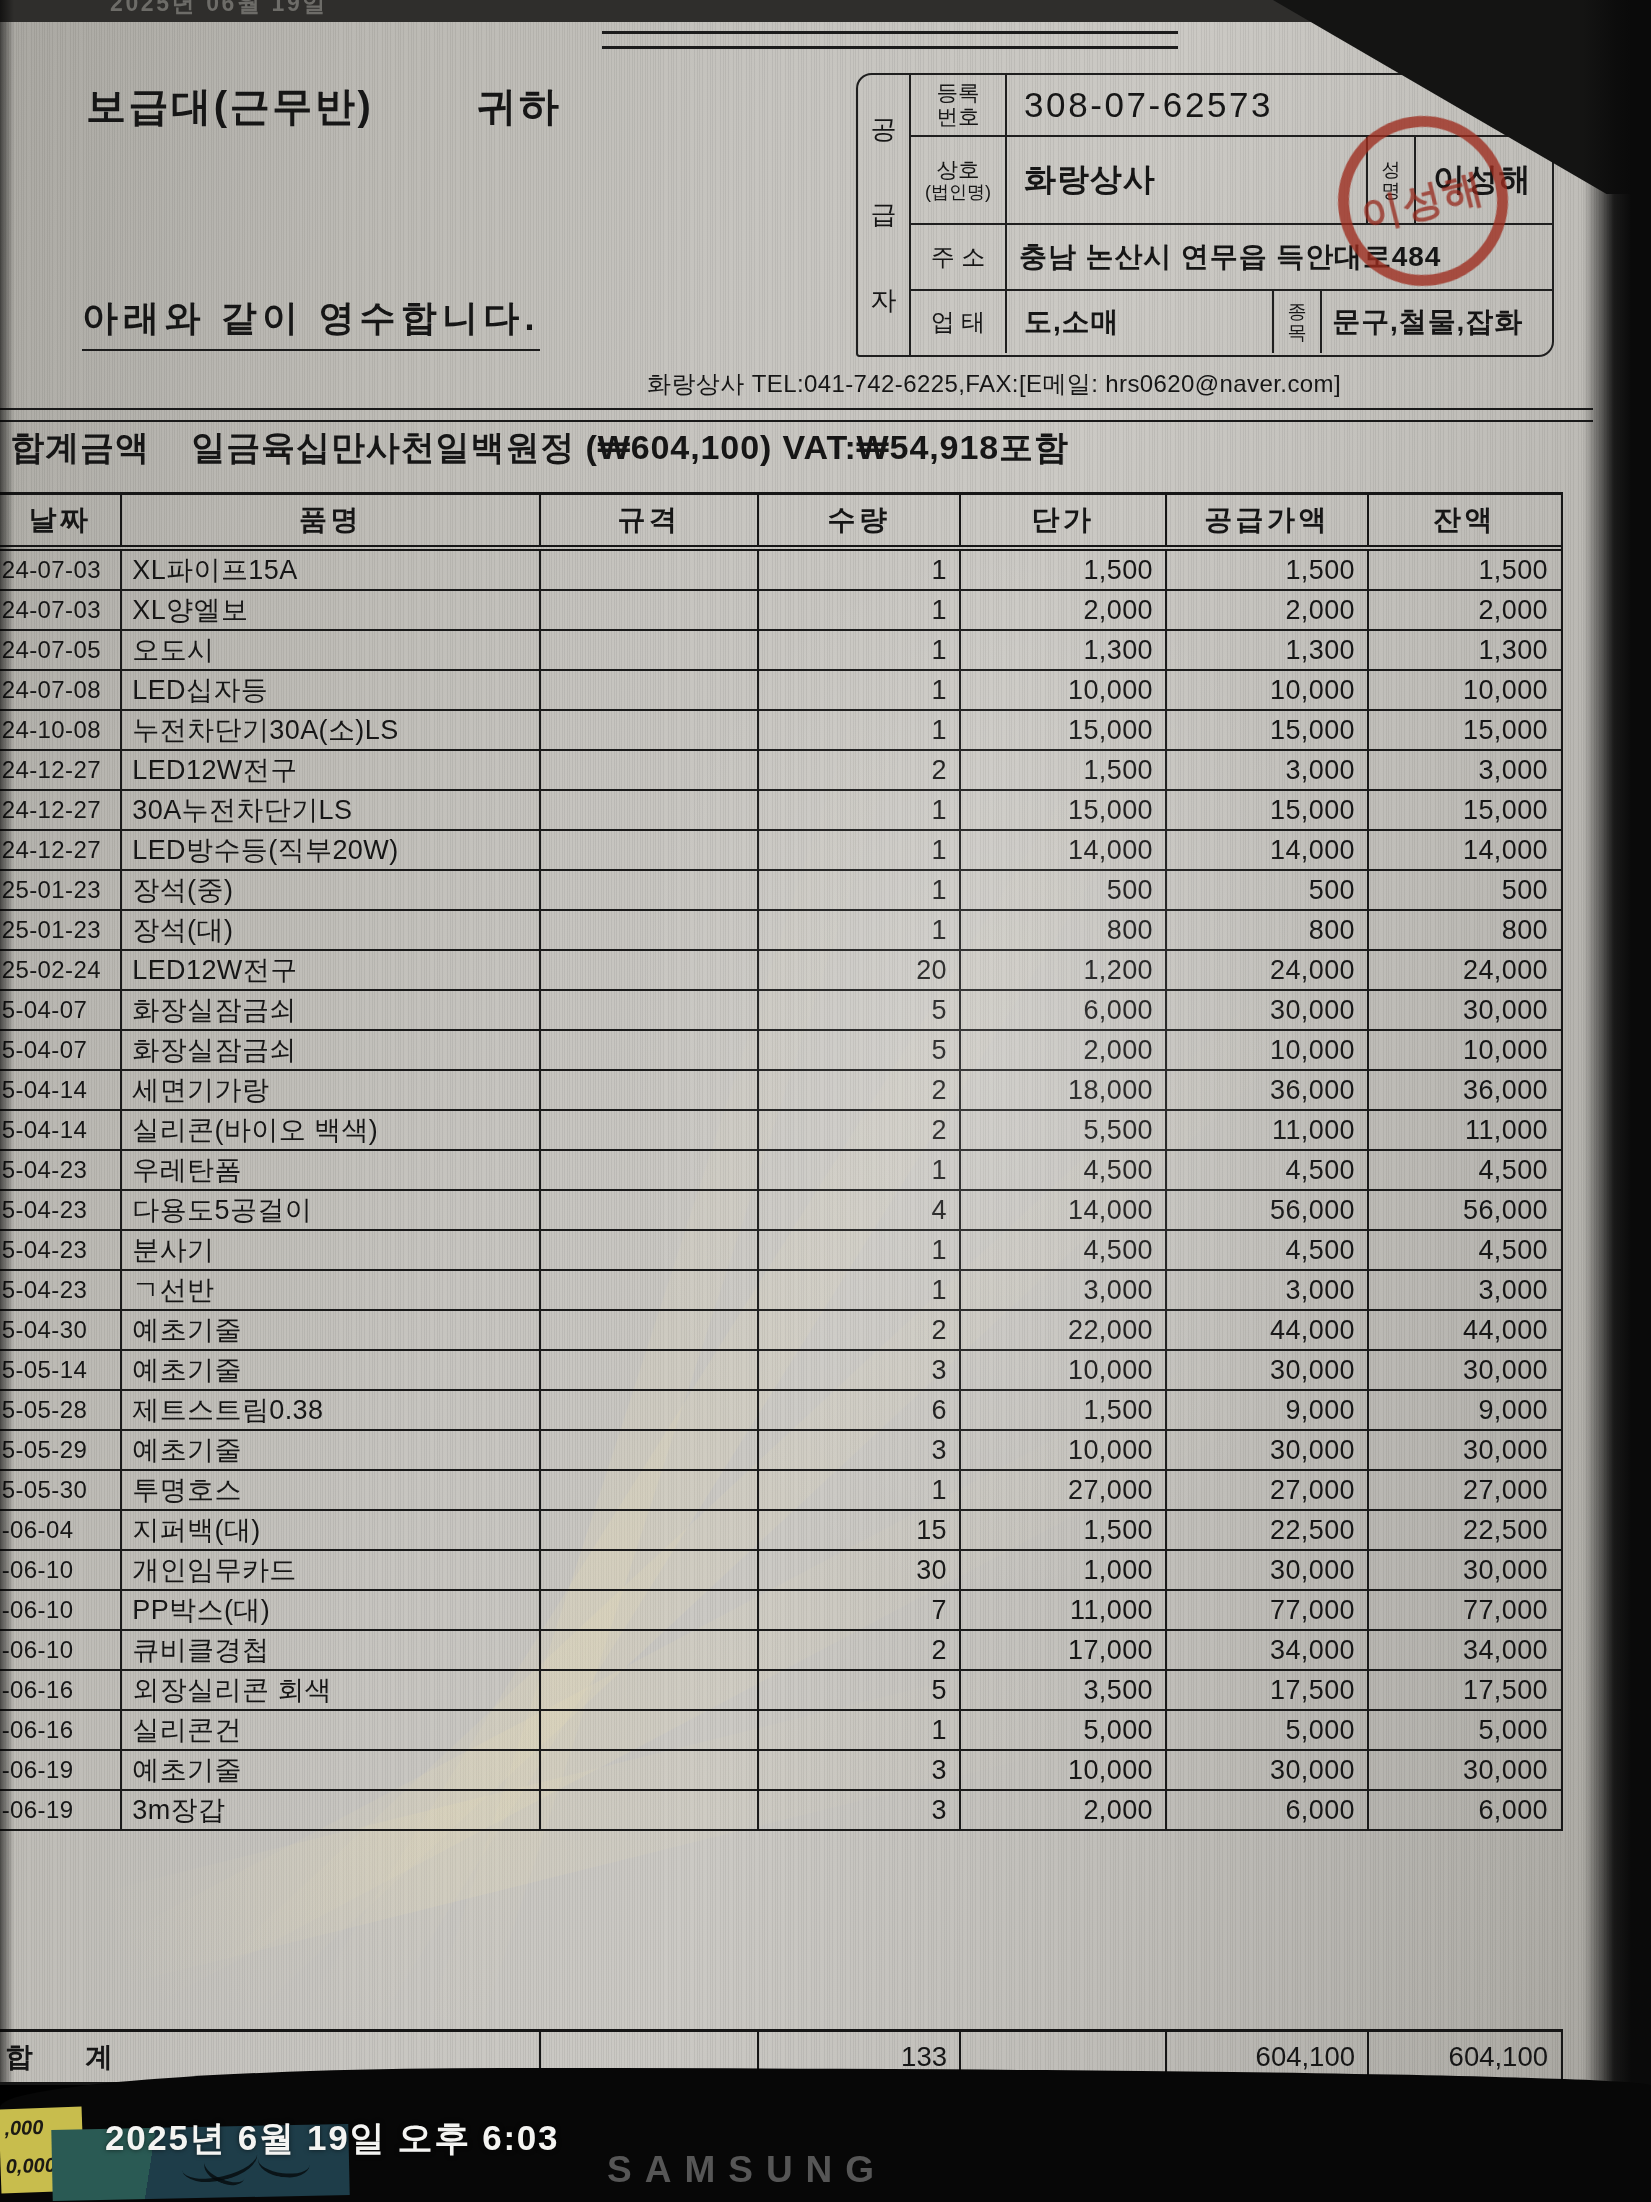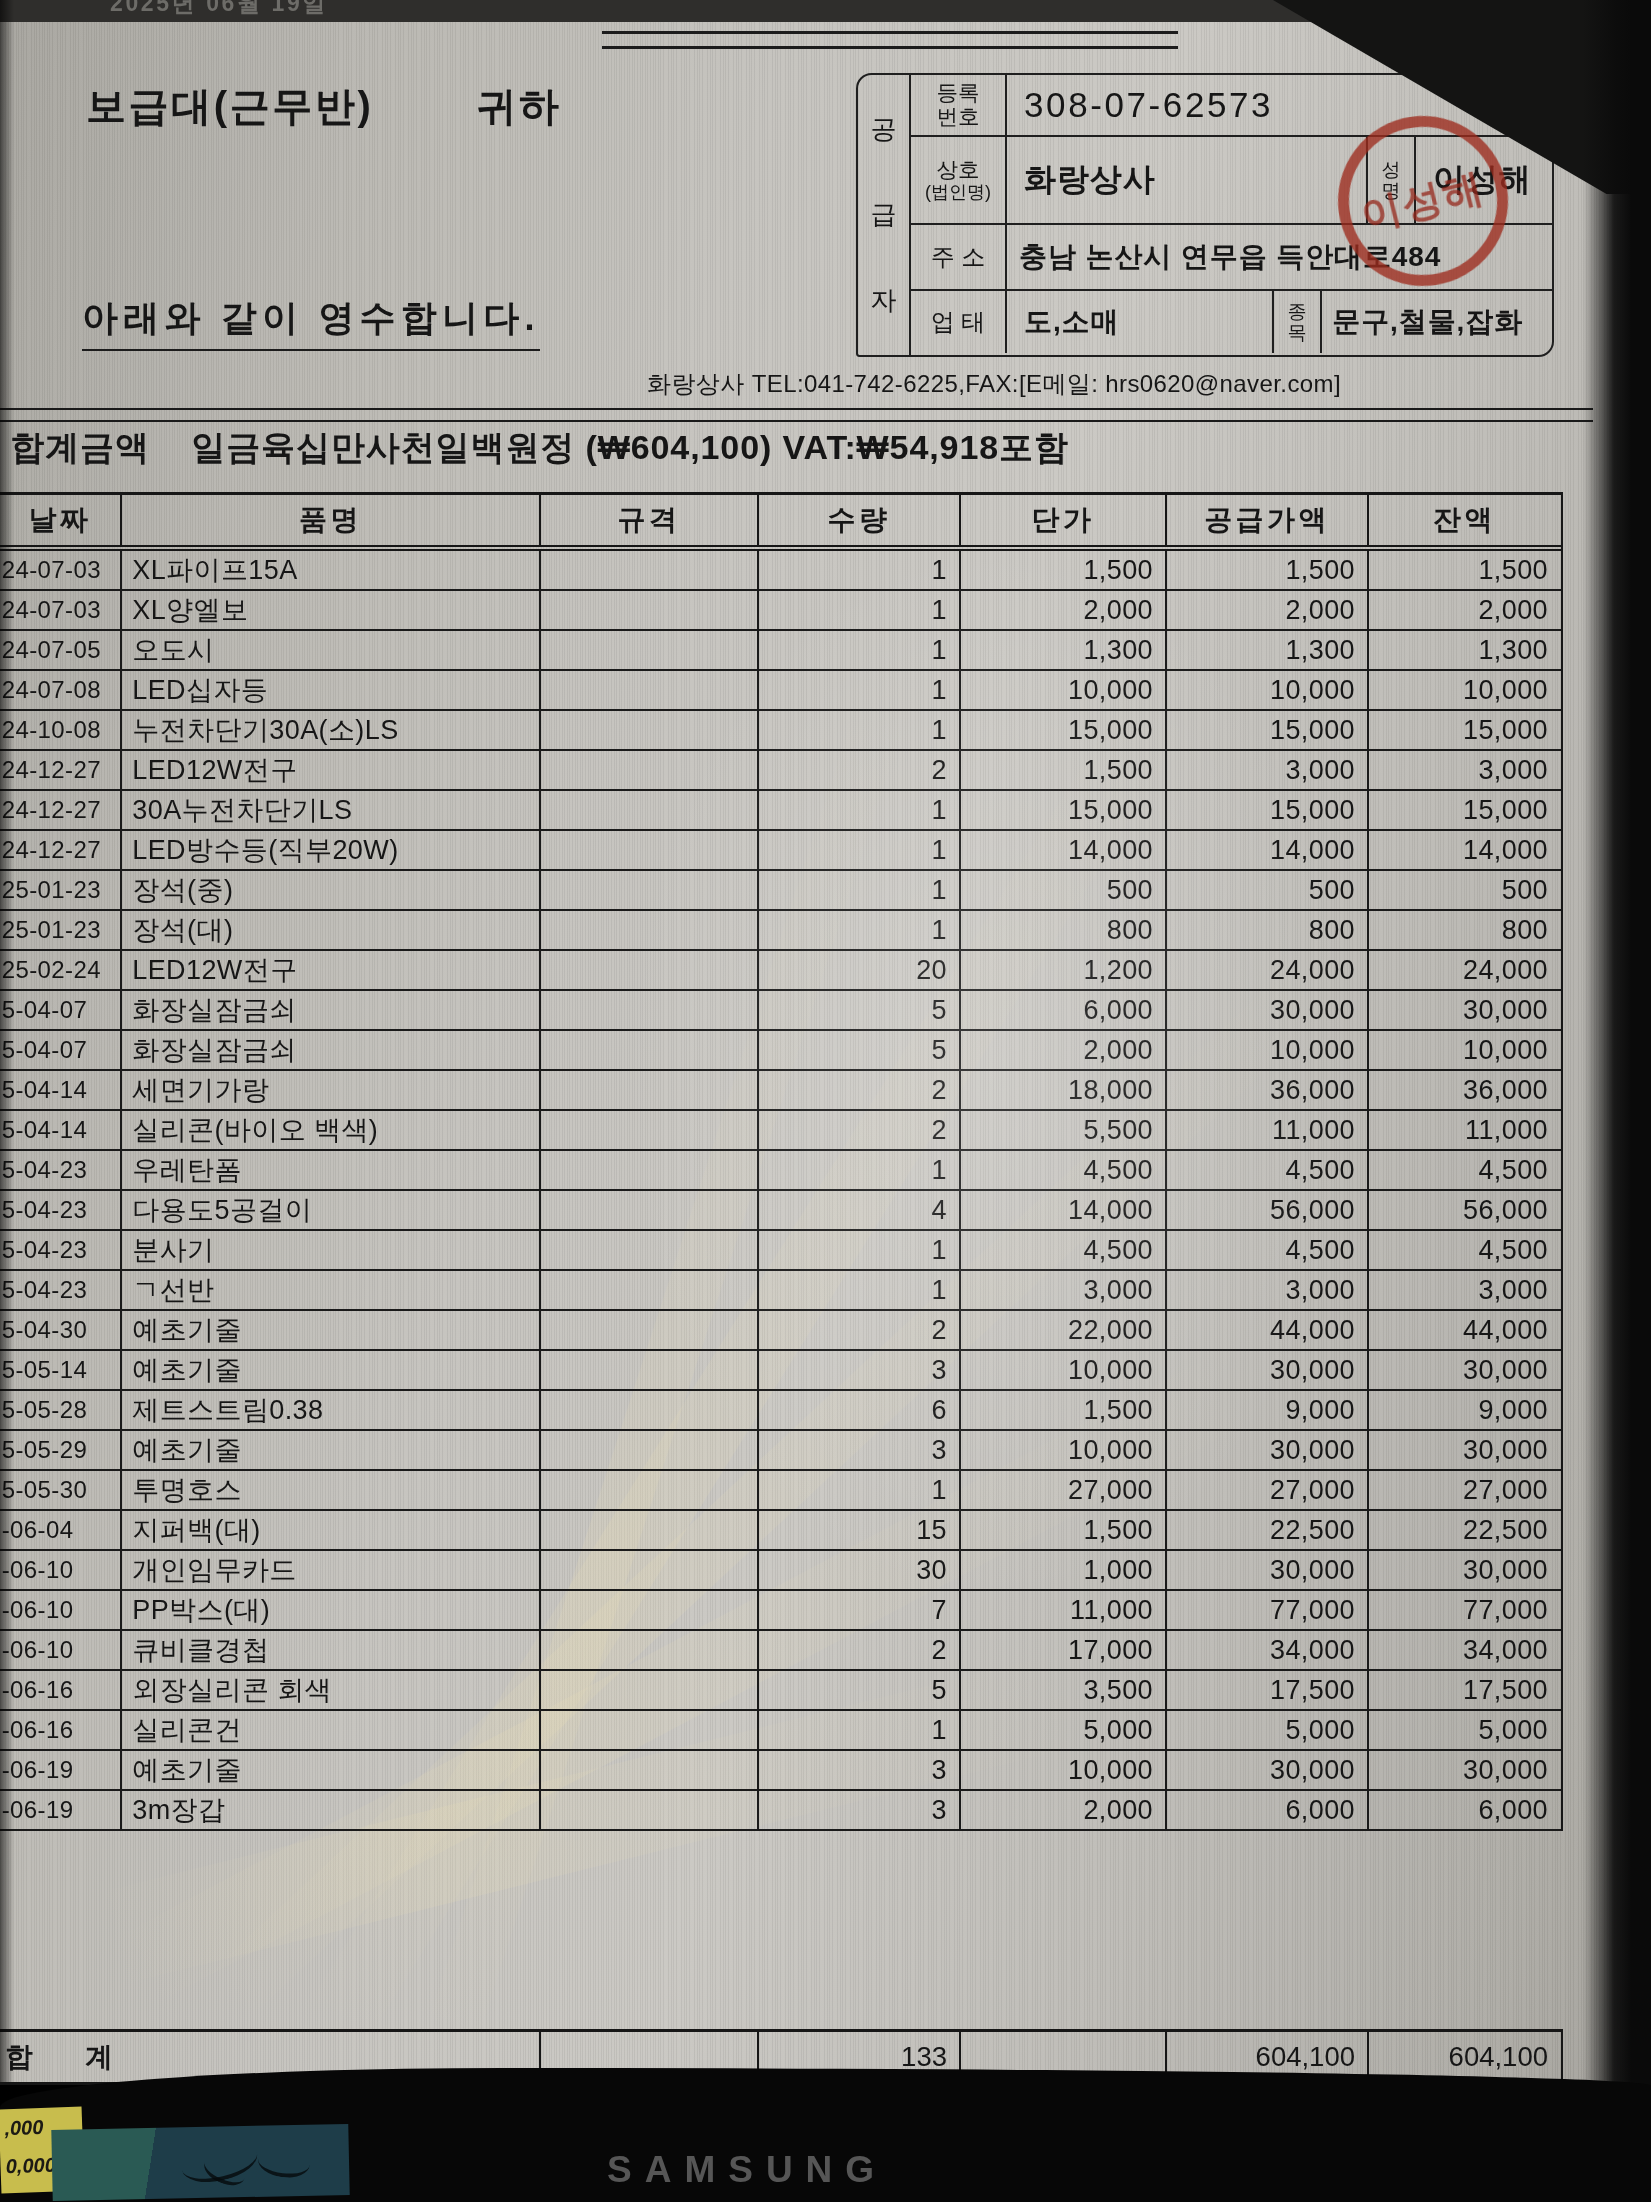--- a/index.html
+++ b/index.html
@@ -488,15 +488,16 @@
   <div class="note-yellow">
     <div class="hw">,000</div>
     <div class="hw">0,000</div>
   </div>
   <div class="note-teal">
     <div class="scrib" style="left:129px;top:15.5px;width:77px;height:34px;transform:rotate(-12deg);"></div>
     <div class="scrib" style="left:206px;top:22.4px;width:52px;height:26px;transform:rotate(8deg);"></div>
     <div class="scrib" style="left:151px;top:31px;width:43px;height:22.4px;transform:rotate(24deg);"></div>
   </div>
 
+  <div class="timestamp">2025년 6월 19일 오후 6:03</div>
   <div class="brand">SAMSUNG</div>
 </div>
 
 
 </body></html>

